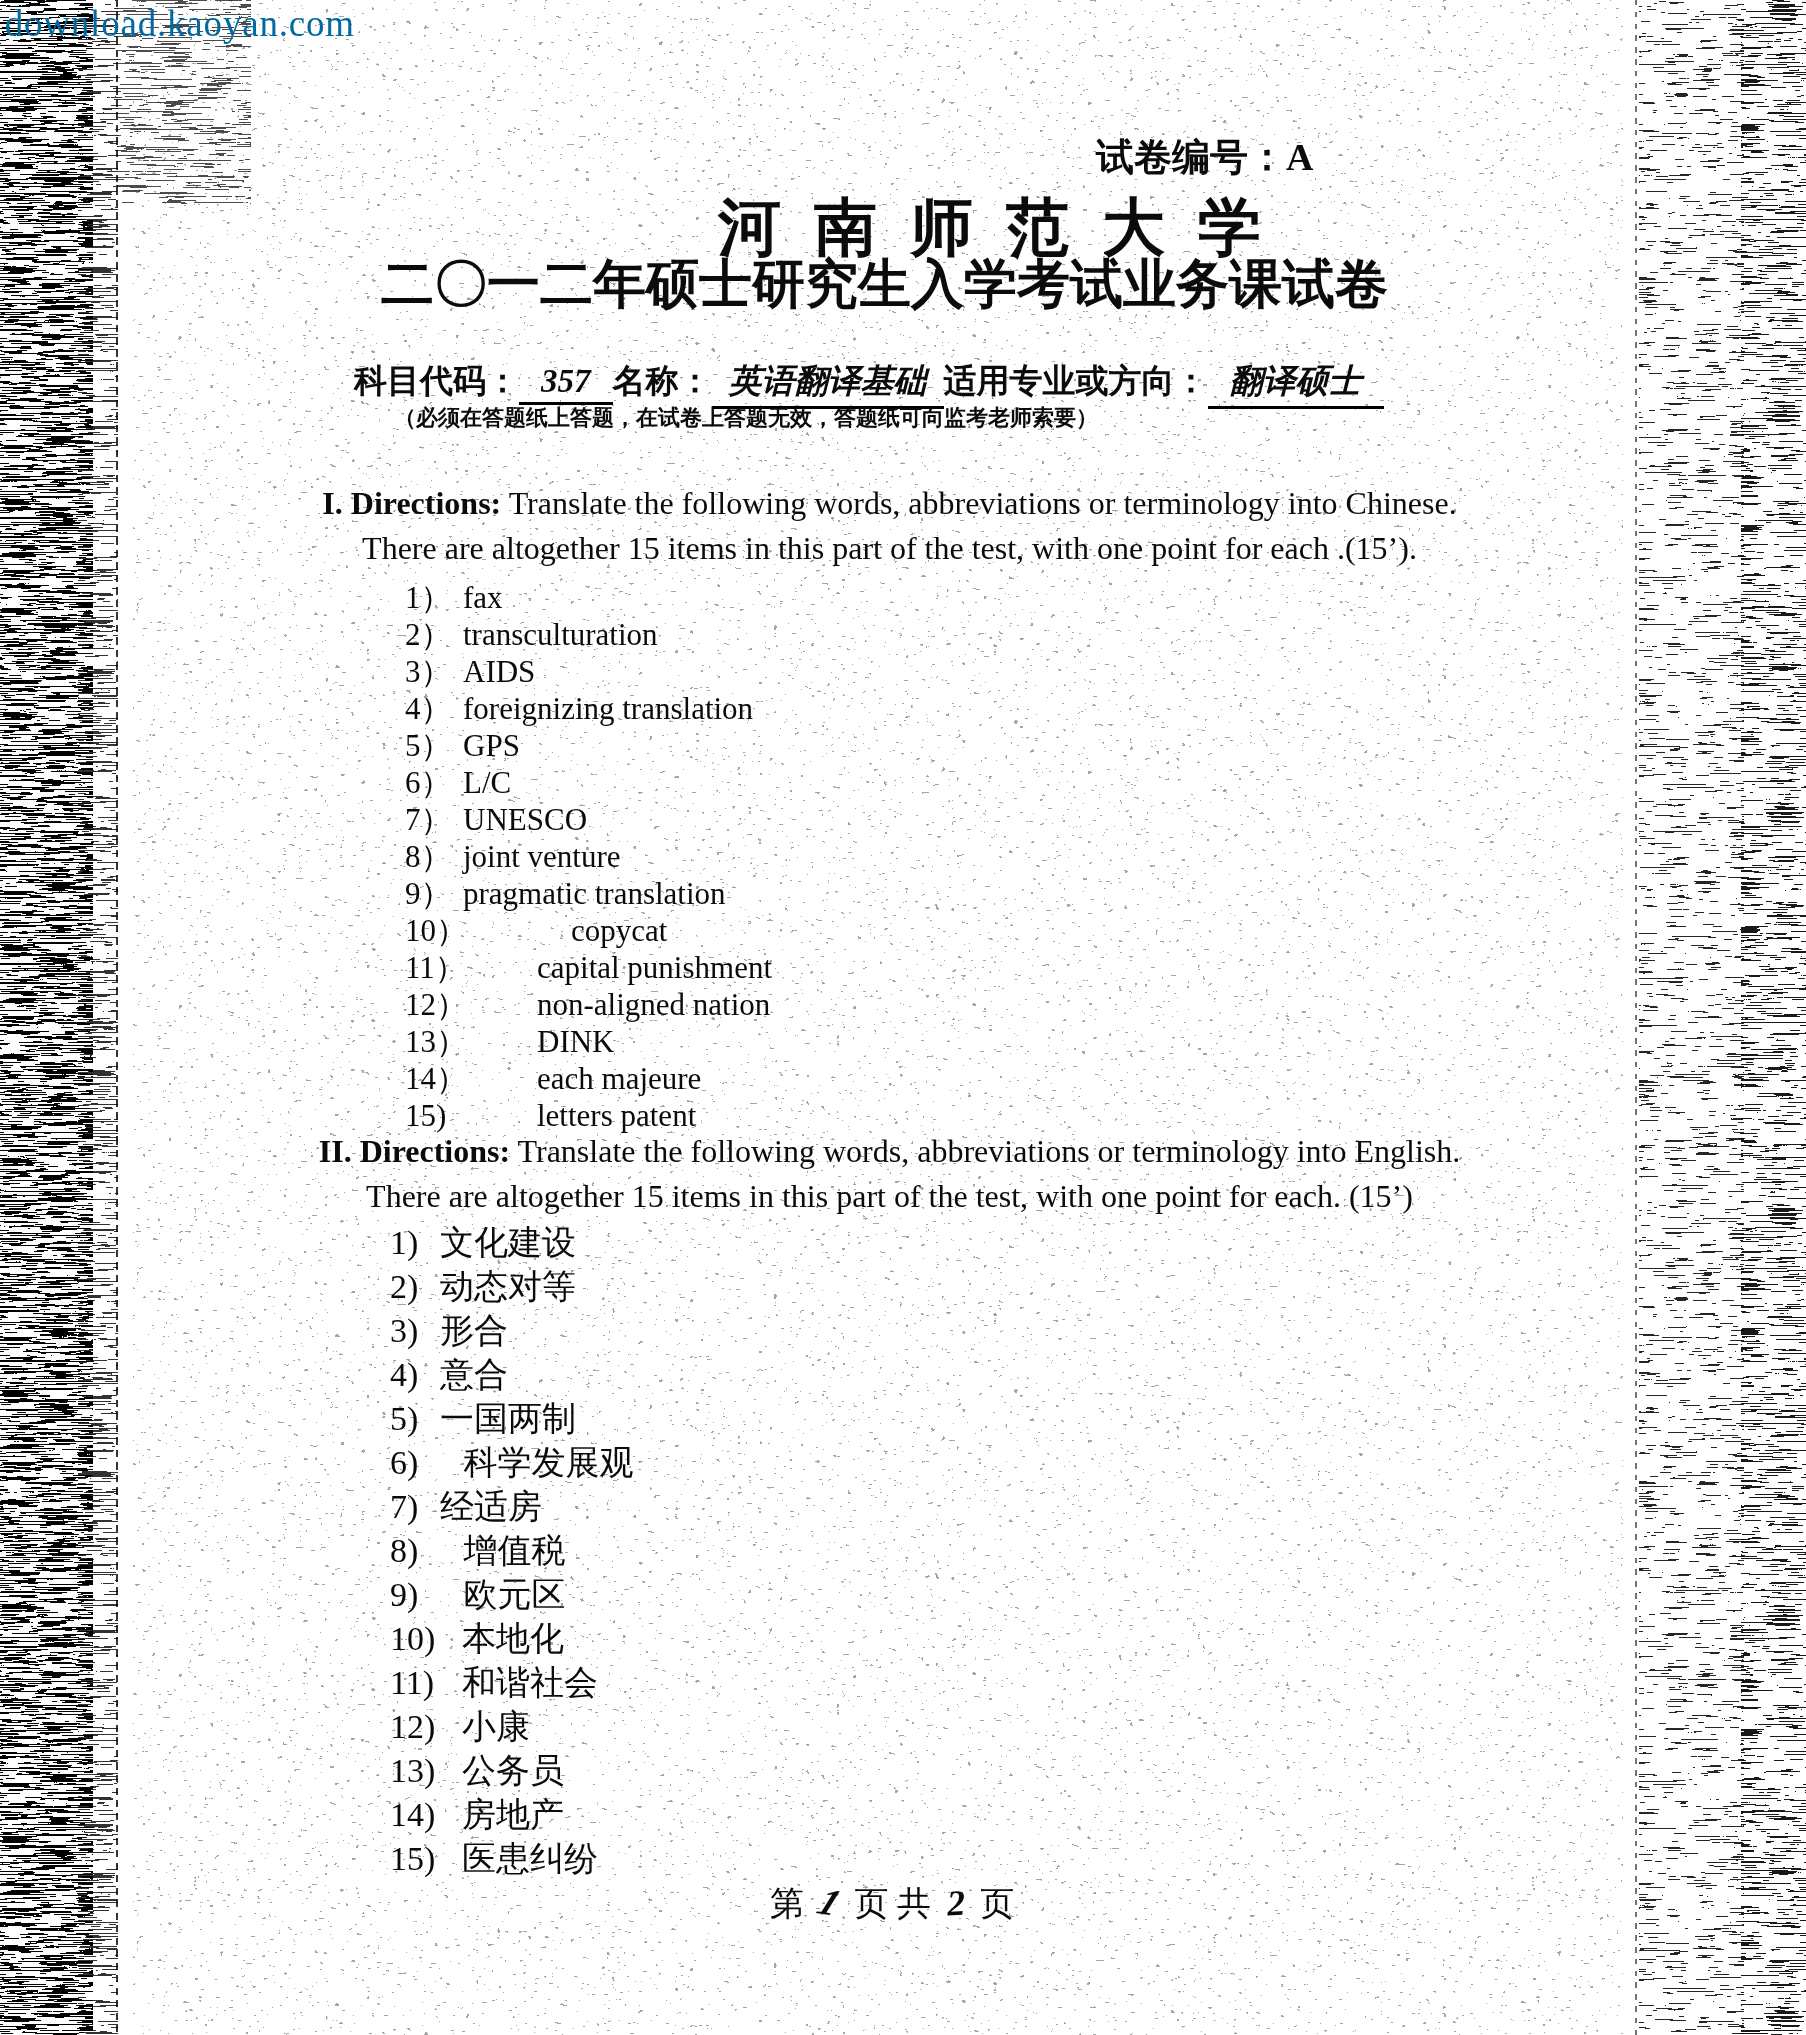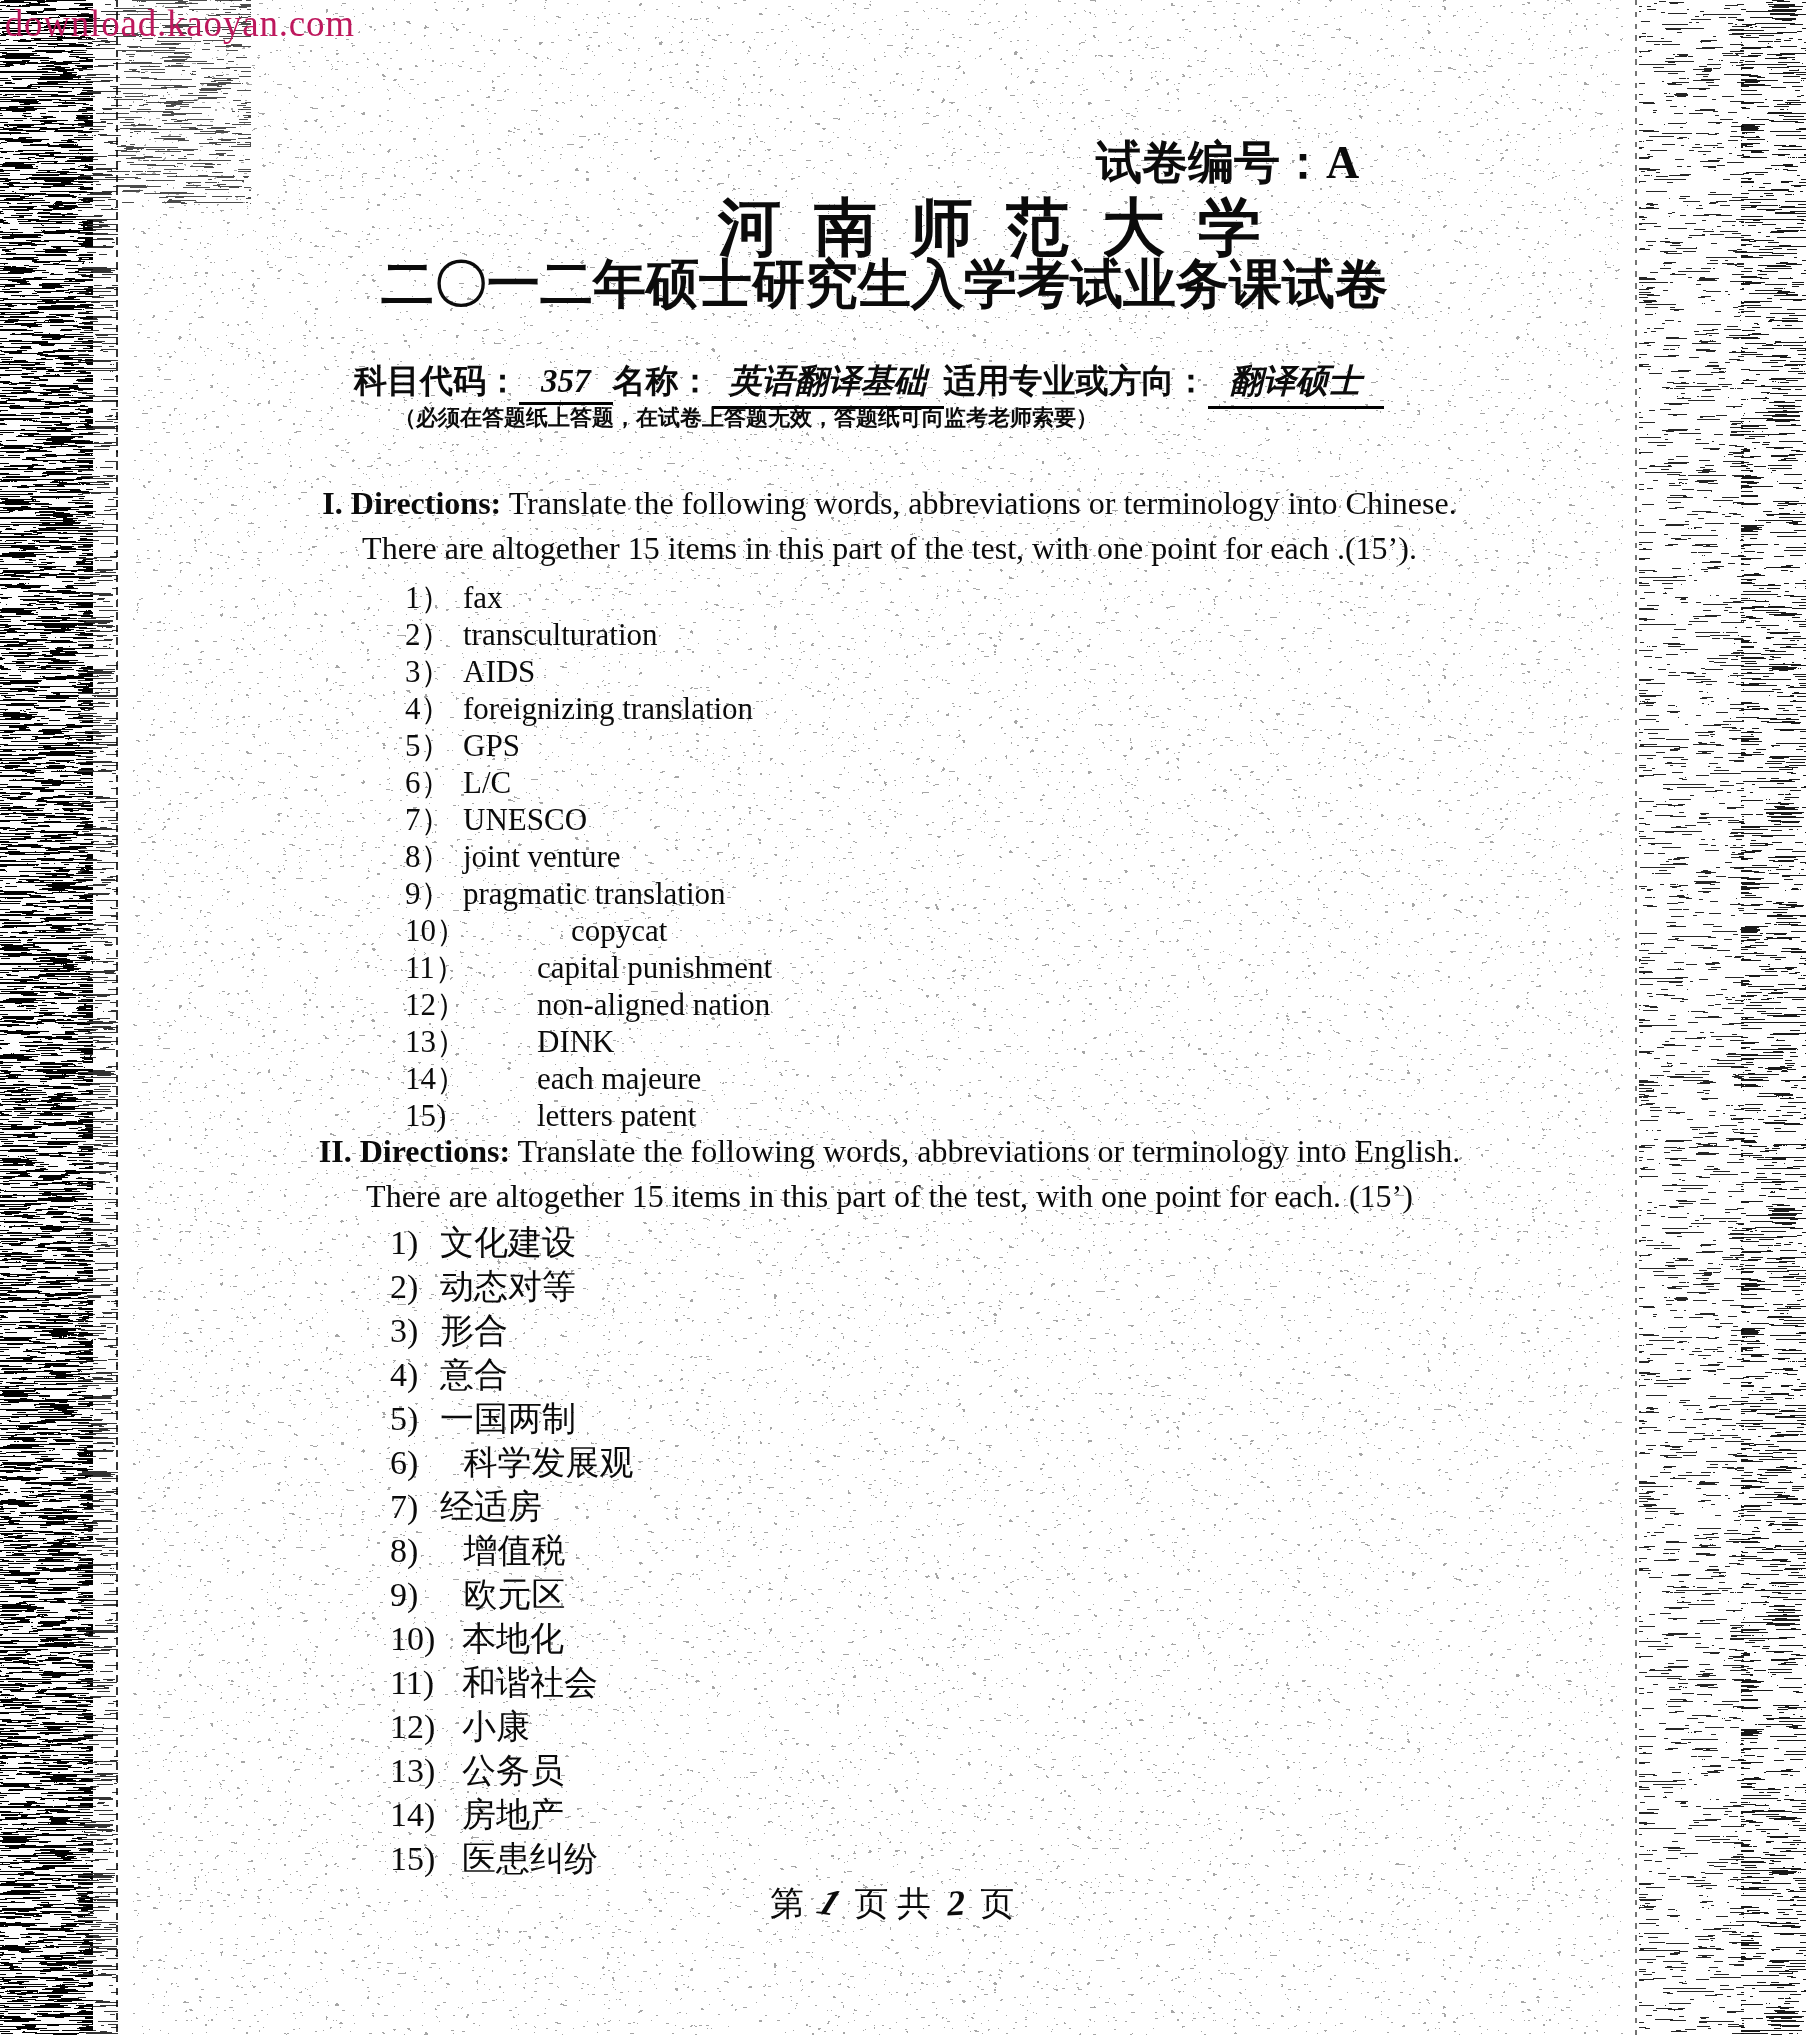--- a/index.html
+++ b/index.html
@@ -27,21 +27,21 @@
     background:repeating-linear-gradient(180deg,rgba(0,0,0,.8) 0 7px,transparent 7px 12.5px);
   }
   .vline-right{
     left:1635px;
     background:repeating-linear-gradient(180deg,rgba(0,0,0,.55) 0 5.5px,transparent 5.5px 11.8px);
   }
   .noise-svg{left:0;top:0;pointer-events:none;}
   
   .paper-no{
     left:1096px;top:132px;
-    font-size:46px;font-weight:600;
+    font-size:38px;font-weight:600;
   }
   .title-univ{
     left:718px;top:185px;
     font-size:63px;font-weight:700;
     letter-spacing:33px;white-space:nowrap;
   }
   .title-exam{
     left:381px;top:249px;
     font-size:53px;font-weight:700;
     white-space:nowrap;
@@ -143,21 +143,21 @@
     <rect x="100" y="0" width="50" height="2596" filter="url(#nzMed)" opacity="0.8"></rect>
     <rect x="150" y="0" width="170" height="260" filter="url(#nzMed)" opacity="0.7"></rect>
     <rect x="2092" y="0" width="132" height="2596" filter="url(#nzLight)" opacity="0.85"></rect>
     <rect x="2222" y="0" width="82" height="2596" filter="url(#nzMed)" opacity="0.9"></rect>
     <rect x="170" y="0" width="1900" height="2596" filter="url(#nzUltra)" opacity="0.35"></rect>
   </svg>
 
   <div class="abs vline vline-left"></div>
   <div class="abs vline vline-right"></div>
 
-  <div class="abs watermark" id="watermark" style="color: #be185d; text-align: center;">download.kaoyan.com</div>
+  <div class="abs watermark" id="watermark" style="color: #0369a1; text-align: center;">download.kaoyan.com</div>
 
   <div class="abs paper-no">试卷编号：A</div>
   <div class="abs title-univ">河南师范大学</div>
   <div class="abs title-exam">二〇一二年硕士研究生入学考试业务课试卷</div>
 
   <div class="abs subject-line">
     <span>科目代码：</span><span class="uline">357</span><span>名称：</span><span class="uline" style="padding:0 17px 1.6px 17px;">英语翻译基础</span><span>适用专业或方向：</span><span class="uline">翻译硕士</span>
   </div>
 
   <div class="abs note-line">（必须在答题纸上答题，在试卷上答题无效，答题纸可向监考老师索要）</div>

